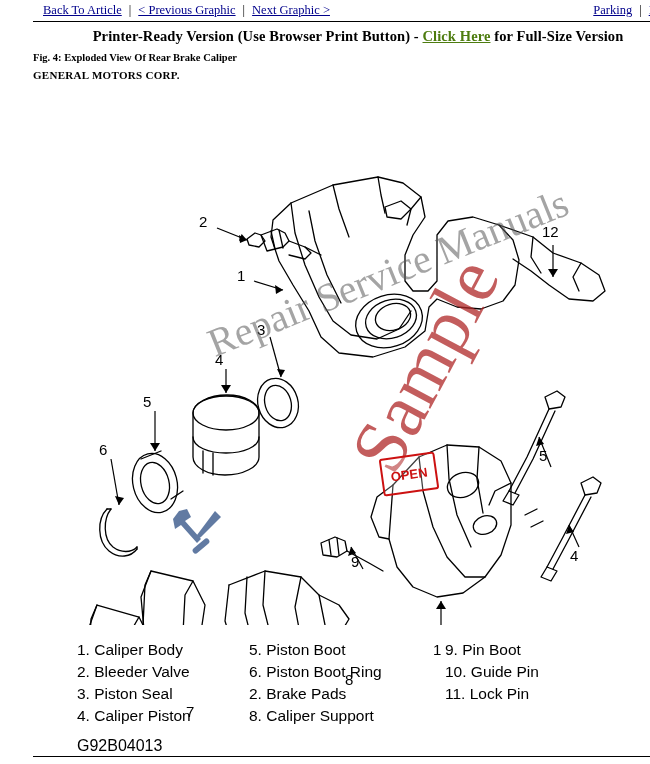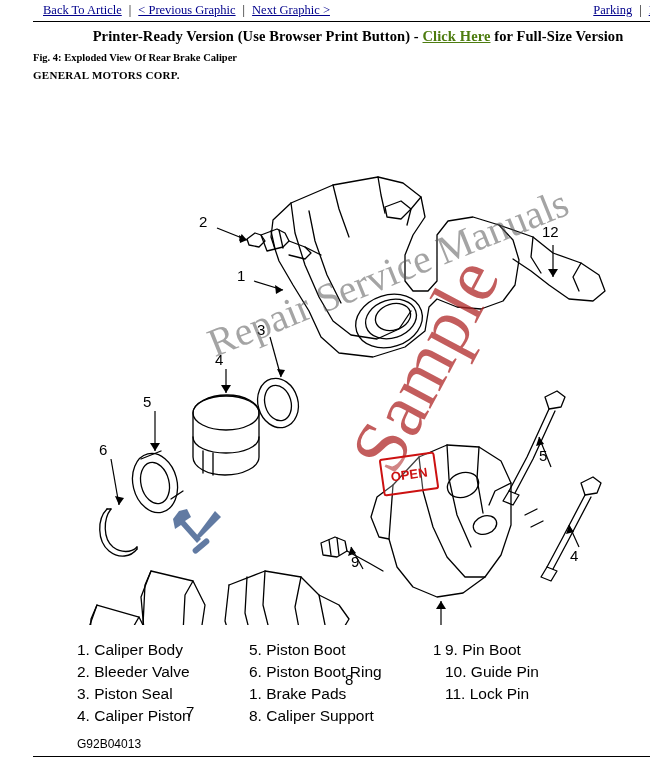--- a/index.html
+++ b/index.html
@@ -180,21 +180,21 @@
     white-space: nowrap;
     line-height: 19px;
   }
 
   
   .footer-code {
     position: absolute;
     left: 44px;
     top: 737px;
     font-family: "Liberation Sans", sans-serif;
-    font-size: 12px;
+    font-size: 16px;
   }
   .footer-rule {
     position: absolute;
     left: 0;
     right: 0;
     top: 756px;
     border-top: 1px solid #000;
   }
 </style>
 </head>
@@ -389,21 +389,21 @@
     <div class="legend-cols">
       <div class="legend-col c1">
         <div class="legend-item">1. Caliper Body</div>
         <div class="legend-item">2. Bleeder Valve</div>
         <div class="legend-item">3. Piston Seal</div>
         <div class="legend-item">4. Caliper Piston</div>
       </div>
       <div class="legend-col c2">
         <div class="legend-item">5. Piston Boot</div>
         <div class="legend-item">6. Piston Boot Ring</div>
-        <div class="legend-item">1. Brake Pads</div>
+        <div class="legend-item">2. Brake Pads</div>
         <div class="legend-item">8. Caliper Support</div>
       </div>
       <div class="legend-col c3">
         <div class="legend-item">9. Pin Boot</div>
         <div class="legend-item">10. Guide Pin</div>
         <div class="legend-item">11. Lock Pin</div>
       </div>
     </div>
   </div>
 

